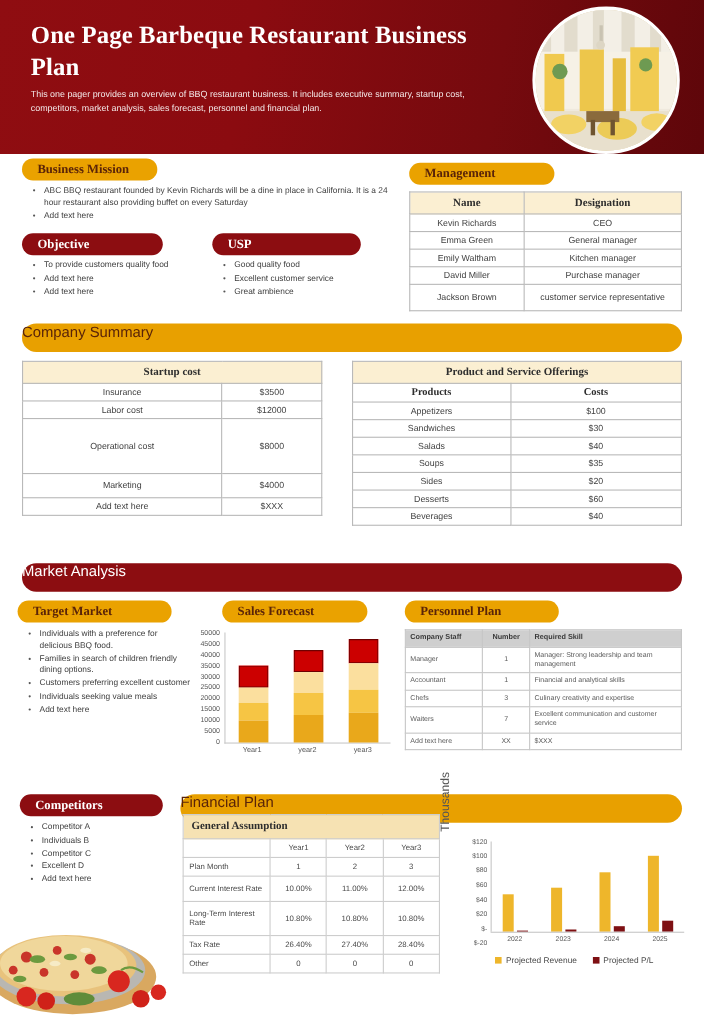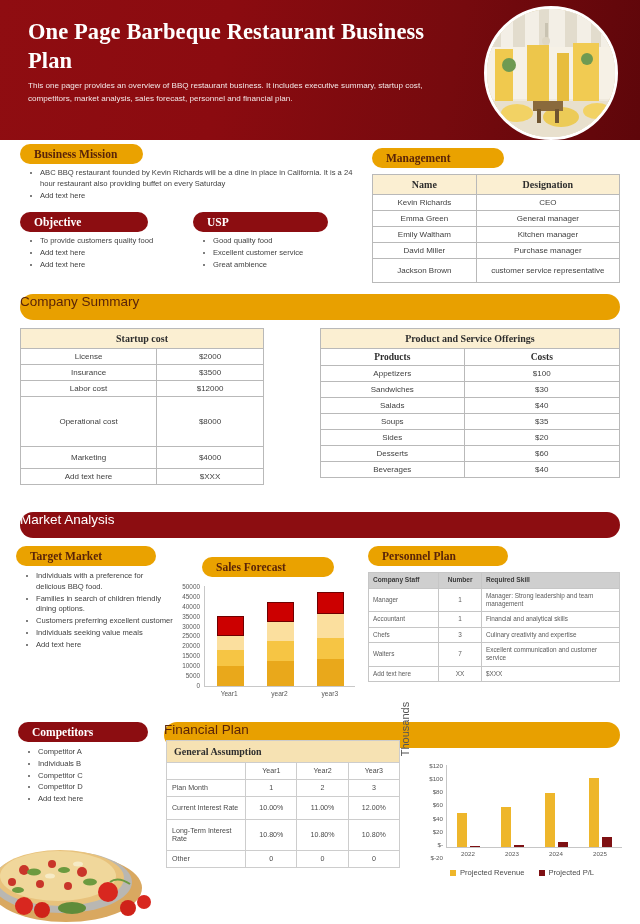--- a/index.html
+++ b/index.html
@@ -265,29 +265,25 @@
       <td style="padding:7px 2px;">customer service representative</td>
     </tr>
   </tbody>
     </table>
 </div>
 
 <div class="banner banner-gold" style="position:absolute;left:20px;top:294px;width:600px;">
   <span>Company Summary</span>
 </div>
 
-<div style="position:absolute;left:20px;top:328px;width:244px;">
+<div style="position:absolute;left:20px;top:328px;width:273px;">
   <table class="tbl">
     <tbody>
         <tr>
       <td class="hdr" colspan="2">Startup cost</td>
-    </tr>
-    <tr>
-      <td style="width:56%;">License</td>
-      <td>$2000</td>
     </tr>
     <tr>
       <td>Insurance</td>
       <td>$3500</td>
     </tr>
     <tr>
       <td>Labor cost</td>
       <td>$12000</td>
     </tr>
     <tr>
@@ -359,21 +355,21 @@
   <ul class="bullets" style="margin-top:5px;">
     <li>Individuals with a preference for delicious BBQ food.</li>
     <li>Families in search of children friendly dining options.</li>
     <li>Customers preferring excellent customer</li>
     <li>Individuals seeking value meals</li>
     <li>Add text here</li>
   </ul>
 </div>
 
 <div style="position:absolute;left:172px;top:546px;width:190px;">
-  <div class="pill pill-gold pill-sm" style="width:132px;margin-left:30px;margin-top:11px;">
+  <div class="pill pill-gold pill-sm" style="width:132px;margin-left:30px;">
     <span>Sales Forecast</span>
   </div>
   <div class="sf-wrap" style="margin-top:6px;">
     <div class="sf-yaxis">
       <span>50000</span>
       <span>45000</span>
       <span>40000</span>
       <span>35000</span>
       <span>30000</span>
       <span>25000</span>
@@ -452,21 +448,21 @@
 </div>
 
 <div style="position:absolute;left:18px;top:722px;width:150px;">
   <div class="pill pill-dark pill-sm" style="width:130px;">
     <span>Competitors</span>
   </div>
   <ul class="bullets" style="margin-top:5px;">
     <li>Competitor A</li>
     <li>Individuals B</li>
     <li>Competitor C</li>
-    <li>Competitor D</li>
+    <li>Excellent D</li>
     <li>Add text here</li>
   </ul>
 </div>
 
 <div class="pizza">
   <svg viewBox="0 0 160 98" preserveAspectRatio="xMidYMid meet">
     <ellipse cx="72" cy="62" rx="76" ry="34" fill="#d9a860"></ellipse>
     <ellipse cx="68" cy="56" rx="70" ry="31" fill="#b9b7b2"></ellipse>
     <ellipse cx="66" cy="52" rx="64" ry="28" fill="#e8c27c"></ellipse>
     <ellipse cx="64" cy="50" rx="58" ry="25" fill="#f0d79b"></ellipse>
@@ -522,20 +518,26 @@
       <td>11.00%</td>
       <td>12.00%</td>
     </tr>
     <tr>
       <td class="l" style="padding:7px 5px;">Long-Term Interest Rate</td>
       <td>10.80%</td>
       <td>10.80%</td>
       <td>10.80%</td>
     </tr>
     <tr>
+      <td class="l">Tax Rate</td>
+      <td>26.40%</td>
+      <td>27.40%</td>
+      <td>28.40%</td>
+    </tr>
+    <tr>
       <td class="l">Other</td>
       <td>0</td>
       <td>0</td>
       <td>0</td>
     </tr>
   </tbody>
     </table>
 </div>
 
 <div class="fc-wrap" style="position:absolute;left:400px;top:762px;">

